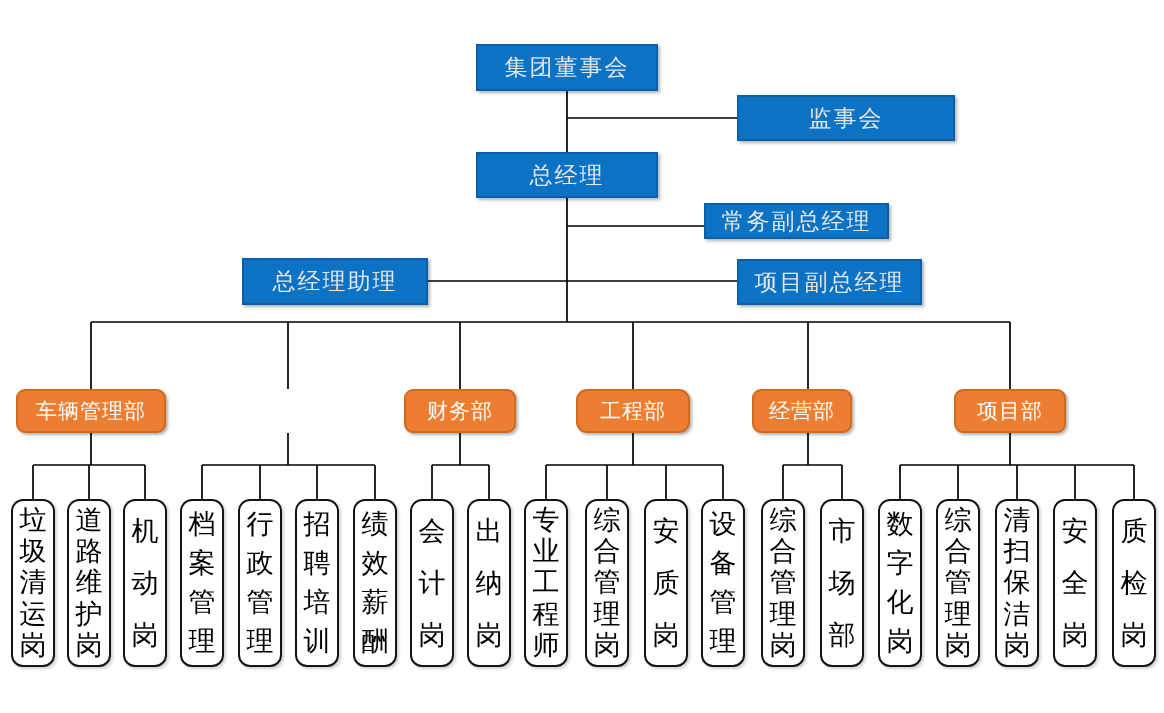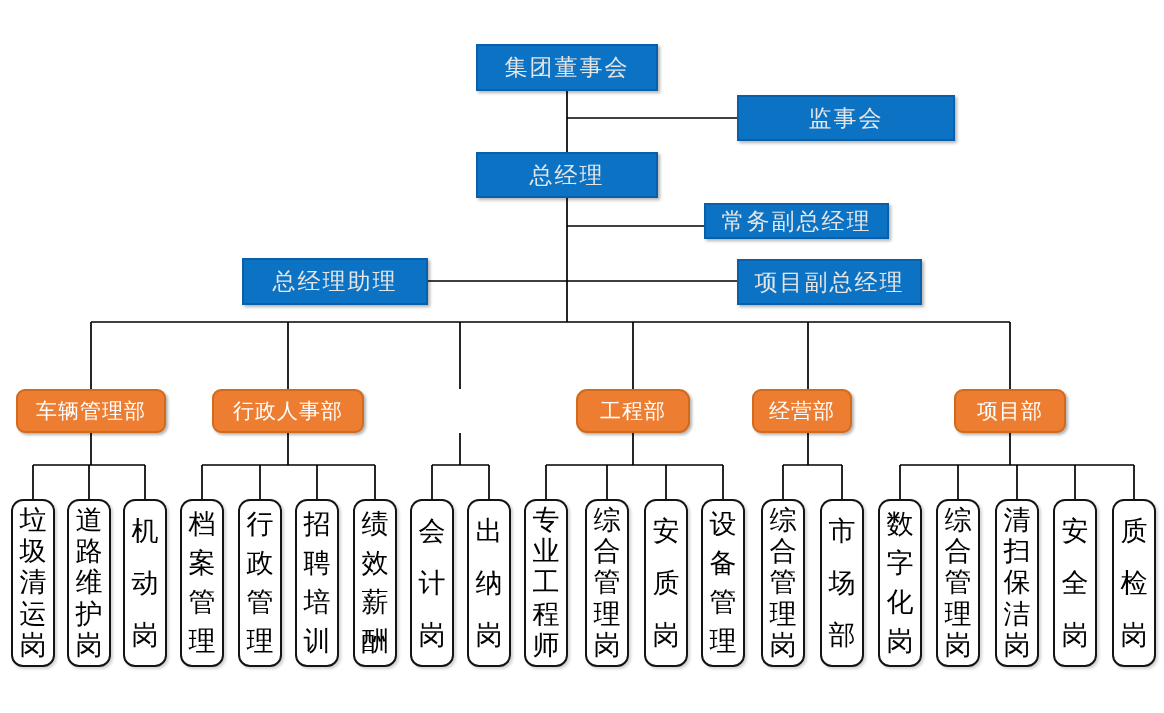--- a/index.html
+++ b/index.html
@@ -96,21 +96,21 @@
   </svg>
 
   <div class="node bluebox" style="left:476px;top:44px;width:182px;height:47px;">集团董事会</div>
   <div class="node bluebox" style="left:737px;top:95px;width:218px;height:46px;">监事会</div>
   <div class="node bluebox" style="left:476px;top:152px;width:182px;height:46px;">总经理</div>
   <div class="node bluebox" style="left:704px;top:203px;width:185px;height:36px;text-align:center;">常务副总经理</div>
   <div class="node bluebox" style="left:737px;top:259px;width:185px;height:46px;">项目副总经理</div>
   <div class="node bluebox" style="left:242px;top:258px;width:186px;height:47px;">总经理助理</div>
 
   <div class="node orangebox" style="left:16px;top:389px;width:150px;height:44px;">车辆管理部</div>
-  <div class="node orangebox" style="left:212px;top:389px;width:152px;height:44px;">行政人事部</div>
+  <div class="node orangebox" style="left:404px;top:389px;width:112px;height:44px;">财务部</div>
   <div class="node orangebox" style="left:576px;top:389px;width:114px;height:44px;border-radius:11px;">工程部</div>
   <div class="node orangebox" style="left:752px;top:389px;width:100px;height:44px;">经营部</div>
   <div class="node orangebox" style="left:954px;top:389px;width:112px;height:44px;">项目部</div>
 
   <div class="node vbox" style="left:11px;top:499px;width:44px;height:168px;">
       <span>垃</span>
       <span>圾</span>
       <span>清</span>
       <span>运</span>
       <span>岗</span>

